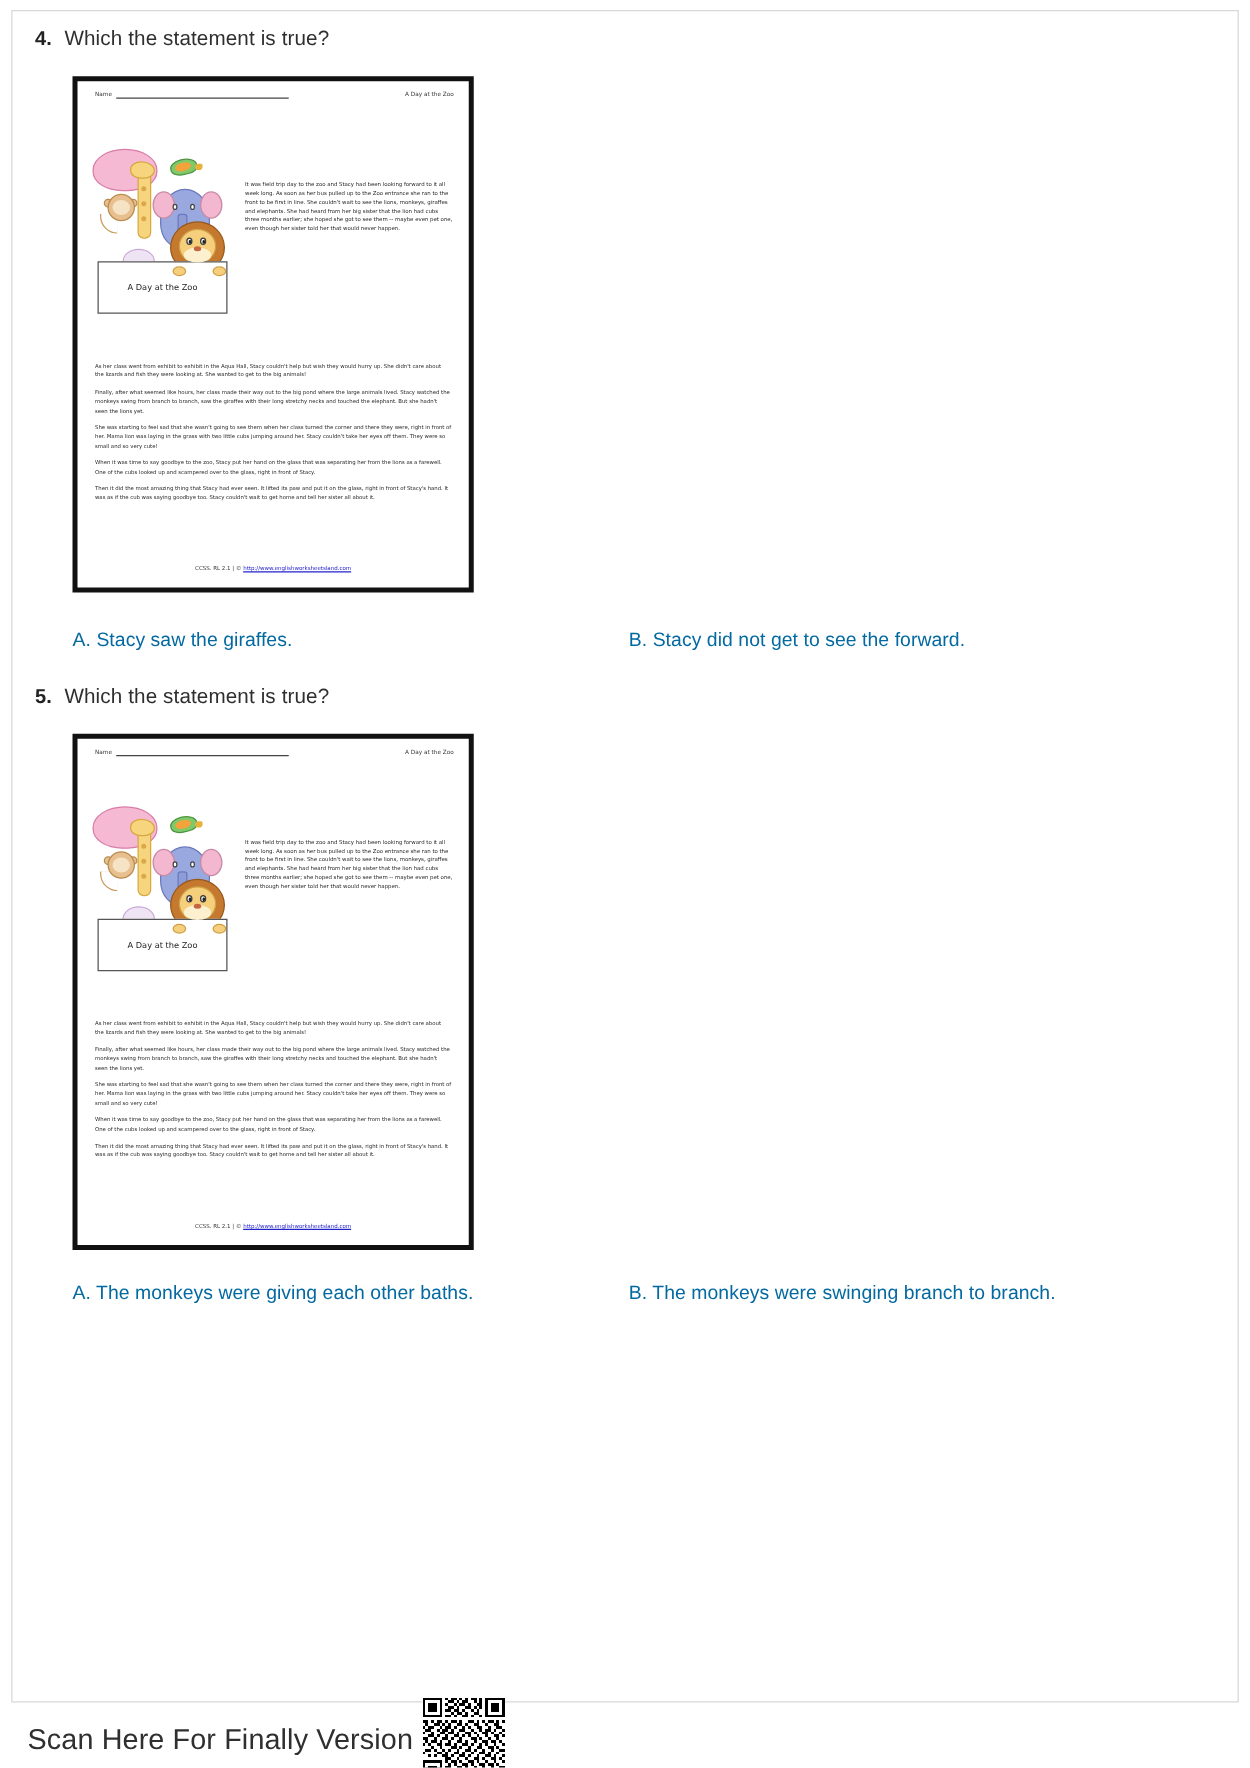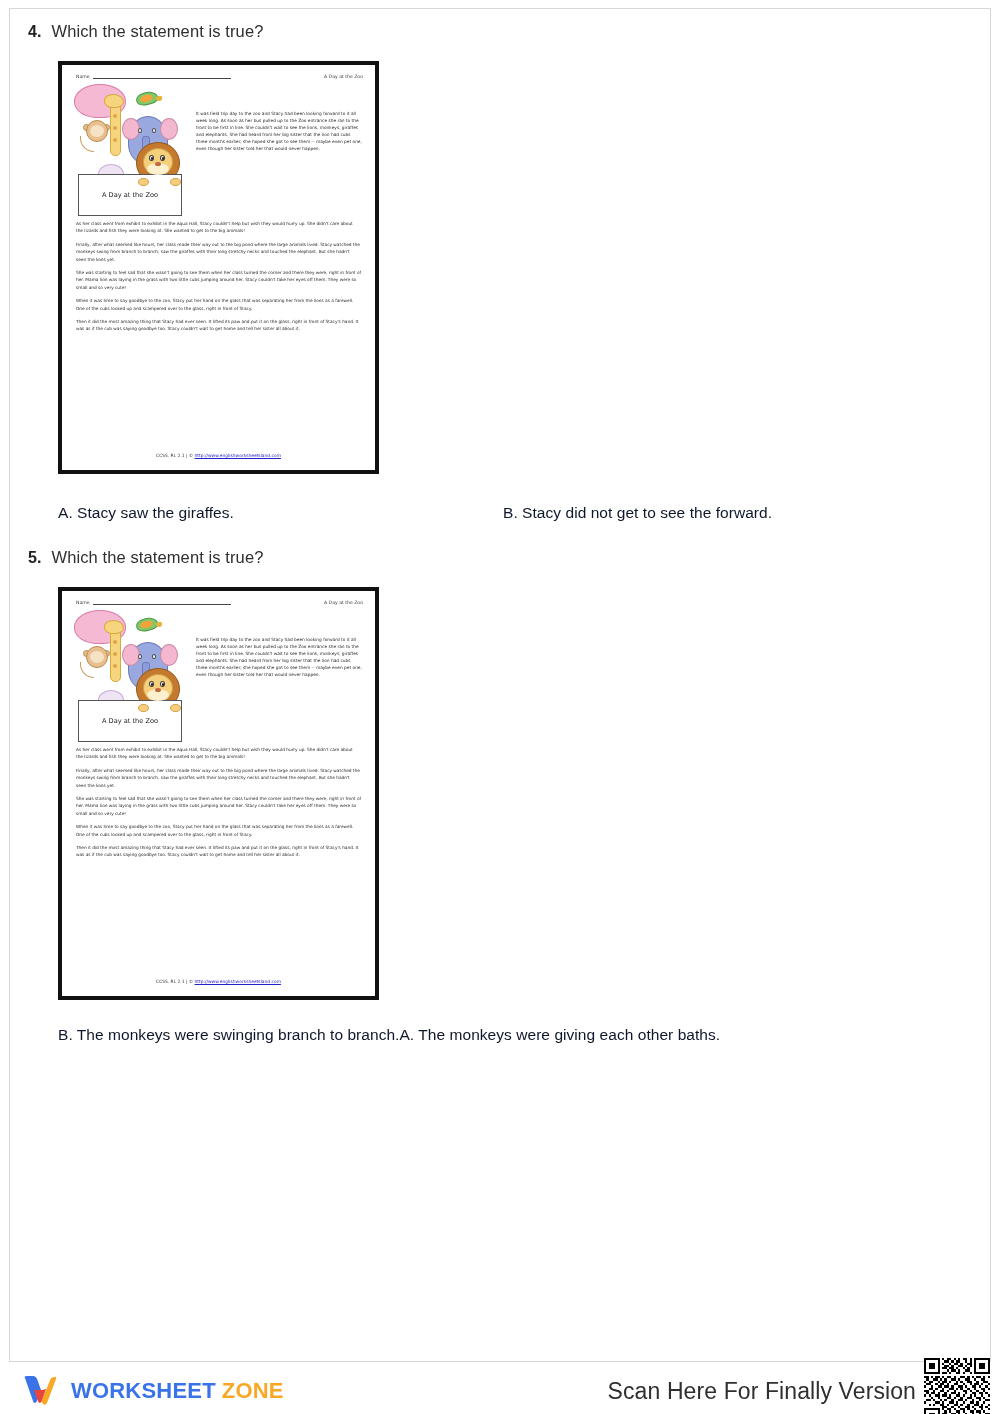--- a/index.html
+++ b/index.html
@@ -52,21 +52,21 @@
     width: 321px; height: 413px;
     border: 4px solid #111;
     background: #fff;
     padding: 5px 6px 4px 6px;
     position: relative;
     overflow: hidden;
   }
   .ws-inner {
     width: 100%; height: 100%;
     position: relative;
-    display: flex; flex-direction: column;
+    display: flex; flex-direction: column; gap: 35px;
   }
   .ws-head {
     display: flex; align-items: flex-end;
     justify-content: space-between;
     font-size: 4.6px;
     color: #3a3a3a;
     padding: 4px 6px 0 8px;
     font-family: "DejaVu Sans", sans-serif;
   }
   .ws-name { display: flex; align-items: flex-end; white-space: nowrap; }
@@ -269,21 +269,21 @@
   
   .answers {
     position: absolute;
     left: 58px; width: 900px;
     display: flex;
   }
   #answers-4 { top: 504px; }
   #answers-5 { top: 1026px; }
   .answer-option {
     font-size: 15.5px;
-    color: #0f172a;
+    color: #0369a1;
     letter-spacing: .05px;
     white-space: nowrap;
   }
   .answer-option.col-a { width: 445px; }
 
   
   .bottom-bar {
     position: absolute;
     left: 0; top: 1368px;
     width: 1000px; height: 46px;
@@ -458,36 +458,25 @@
 
       <div class="ws-footer">
         <span>CCSS. RL 2.1 | ©</span>
         <a href="#">http://www.englishworksheetsland.com</a>
       </div>
     </div>
   </div>
 </div>
 
 <div class="answers" id="answers-5">
+  <div class="answer-option col-a">A. The monkeys were giving each other baths.</div>
   <div class="answer-option col-b">B. The monkeys were swinging branch to branch.</div>
-  <div class="answer-option col-a">A. The monkeys were giving each other baths.</div>
 </div>
 
 <div class="bottom-bar">
-  <div class="brand">
-    <svg class="brand-mark" viewBox="0 0 38 34">
-      <path d="M3 4 L11 27 Q12.5 31 15 27 L19 16 L15.5 6 Q14 2 11 2 L5 2 Q1.5 2 3 4 Z" fill="#3a73e8"></path>
-      <path d="M12 16 L16 27 Q17.5 31 20 27 L24 15 L20 16 Z" fill="#e8453c"></path>
-      <path d="M32 3 Q35 2 34 5 L25 29 Q23.5 32 21 30 Q19 28.5 20 26 L28.5 5 Q29.5 3.3 32 3 Z" fill="#f9a826"></path>
-    </svg>
-    <div class="brand-text">
-      <span class="brand-worksheet">WORKSHEET</span>
-      <span class="brand-zone">ZONE</span>
-    </div>
-  </div>
 
   <div class="scan-area">
     <div class="scan-text">Scan Here For Finally Version</div>
     <svg class="qr-code" viewBox="0 0 29 29" shape-rendering="crispEdges">
       <rect width="29" height="29" fill="#fff"></rect>
       <g fill="#000">
         <path d="M0 0h7v7h-7z"></path>
           <path d="M1 1h5v5h-5z" fill="#fff"></path>
           <path d="M2 2h3v3h-3z"></path>
         <path d="M22 0h7v7h-7z"></path>

